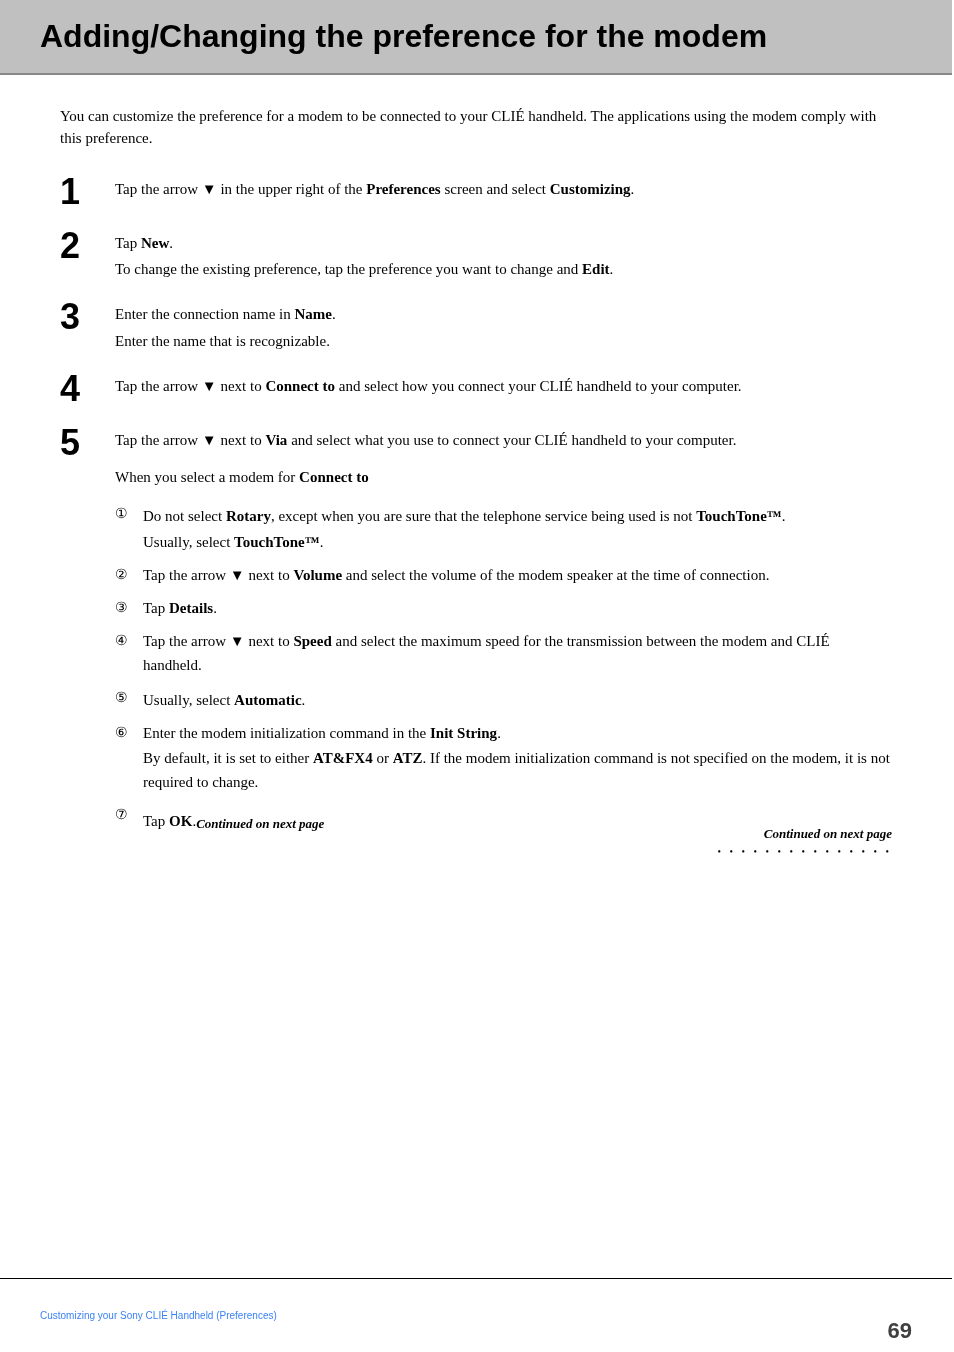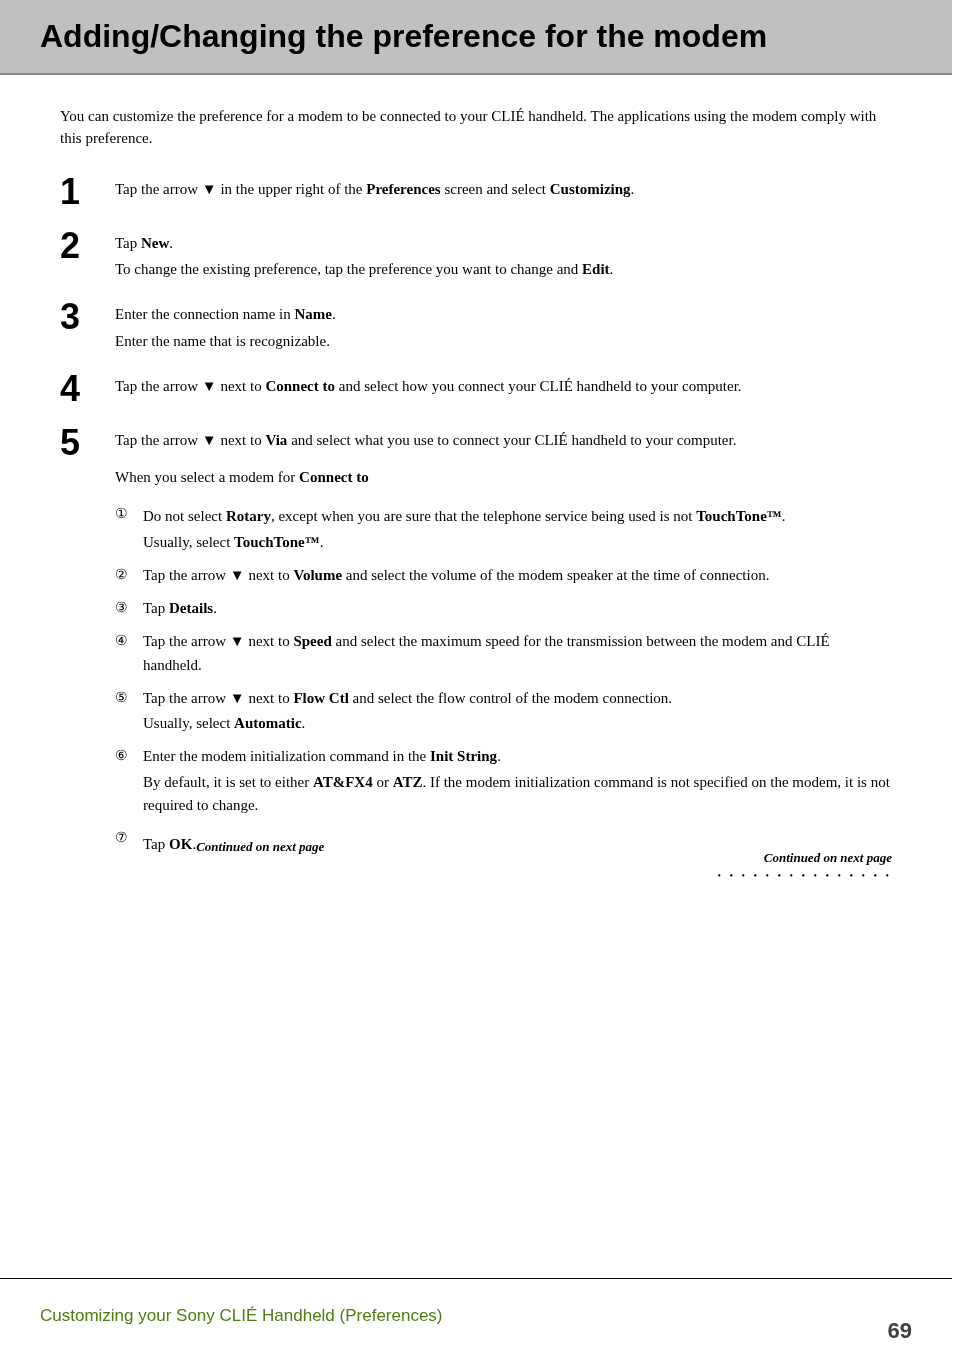--- a/index.html
+++ b/index.html
@@ -130,22 +130,22 @@
       left: 0;
       right: 0;
       border-top: 1px solid #000;
       padding: 8px 40px;
       display: flex;
       justify-content: space-between;
       align-items: center;
     }
 
     .footer-text {
-      font-size: 17px;
-      color: #4d7c0f;
+      font-size: 10px;
+      color: #3b82f6;
       font-family: Arial, Helvetica, sans-serif;
     }
 
     .footer-page {
       font-family: Arial, Helvetica, sans-serif;
       font-size: 22px;
       font-weight: bold;
       color: #404040;
       margin-top: 31px;
     }
@@ -250,21 +250,20 @@
             <div class="sub-step">
               <span class="sub-step-number">④</span>
               <div class="sub-step-content">
                 <p>Tap the arrow ▼ next to <span class="bold">Speed</span> and select the maximum speed for the transmission between the modem and CLIÉ handheld.</p>
               </div>
             </div>
 
             <div class="sub-step">
               <span class="sub-step-number">⑤</span>
               <div class="sub-step-content">
-                <p>Tap the arrow ▼ next to <span class="bold">Flow Ctl</span> and select the flow control of the modem connection.</p>
                 <p class="indent-line">Usually, select <span class="bold">Automatic</span>.</p>
               </div>
             </div>
 
             <div class="sub-step">
               <span class="sub-step-number">⑥</span>
               <div class="sub-step-content">
                 <p>Enter the modem initialization command in the <span class="bold">Init String</span>.</p>
                 <p class="indent-line">By default, it is set to either <span class="bold">AT&amp;FX4</span> or <span class="bold">ATZ</span>. If the modem initialization command is not specified on the modem, it is not required to change.</p>
               </div>

